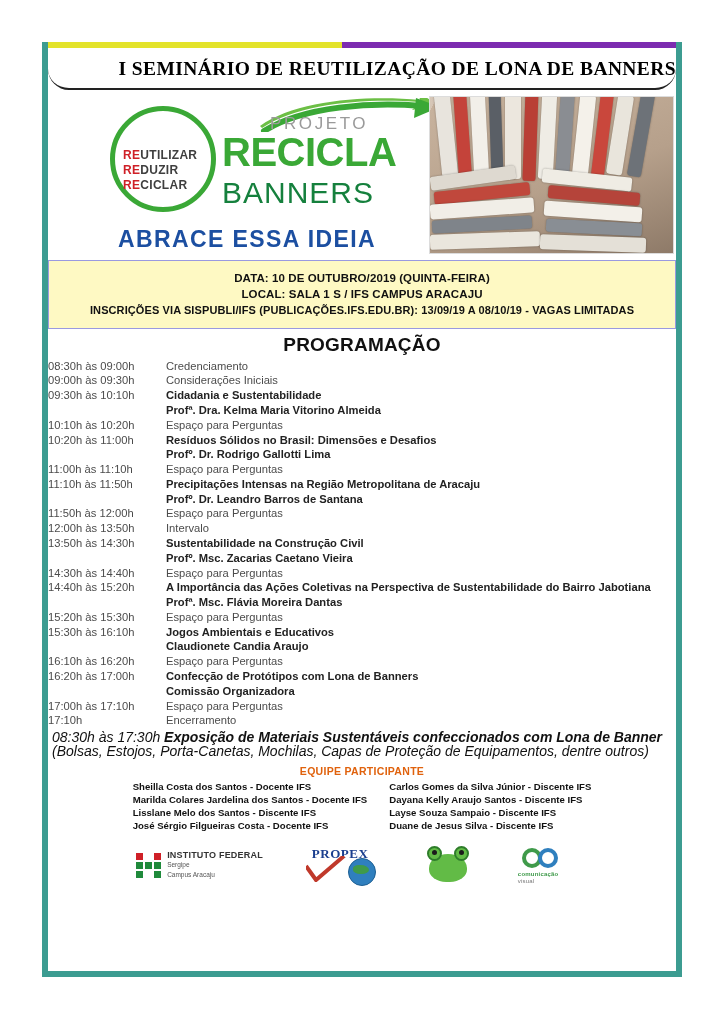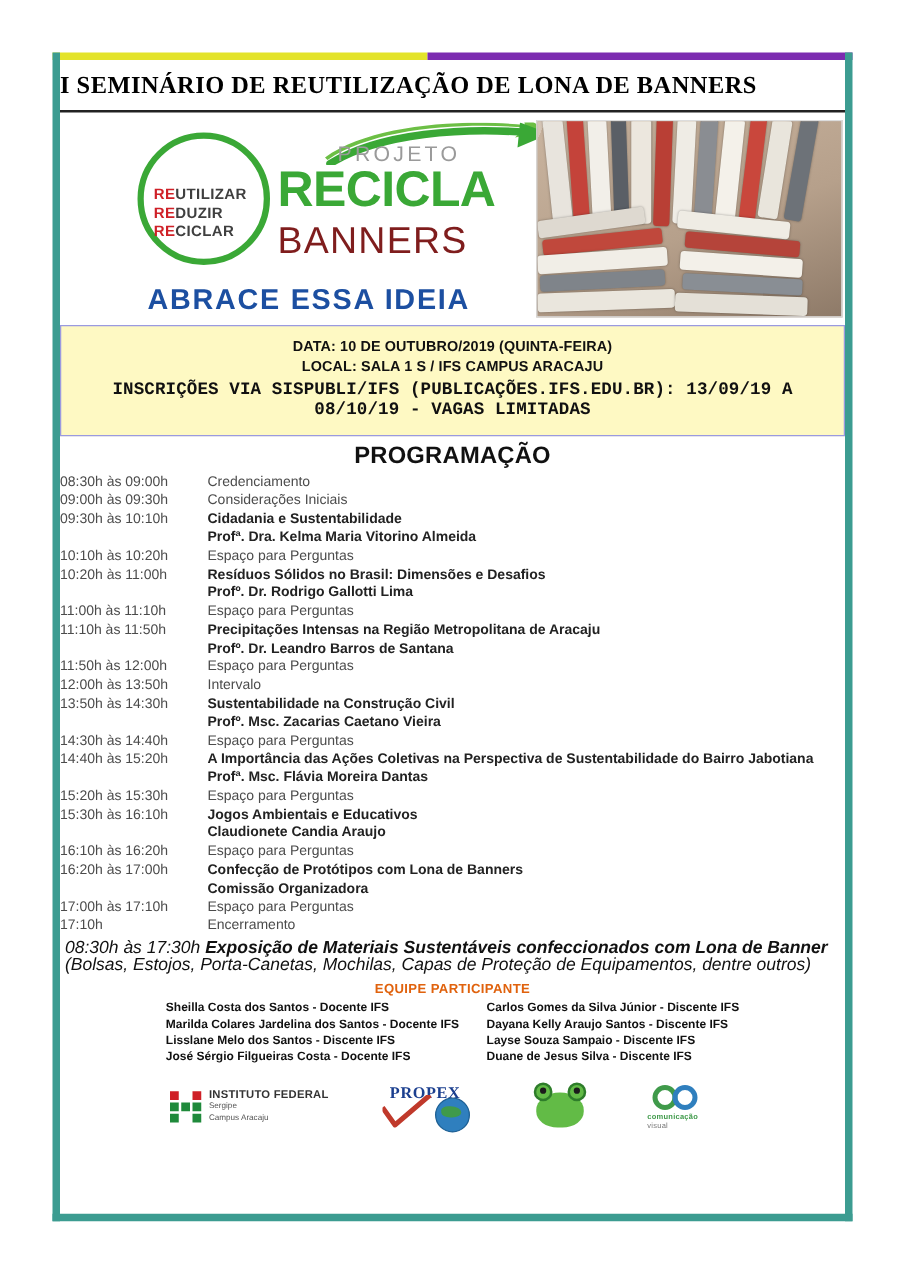--- a/index.html
+++ b/index.html
@@ -53,21 +53,22 @@
   }
   .inner {
     position: absolute;
     left: 48px; top: 48px;
     width: 628px;
     height: 923px;
   }
   .title-bar {
     border-bottom: 2px solid #222;
     padding: 10px 0 8px 0;
-    text-align: left;
+    text-align: right;
+    border-radius: 21px;
   }
   .title-bar .title {
     font-family: "Liberation Serif", serif;
     font-weight: bold;
     font-size: 19.5px;
     letter-spacing: 0.4px;
     color: #000;
   }
   .hero {
     display: flex;
@@ -144,21 +145,21 @@
     letter-spacing: -0.5px;
     color: #3aa836;
     font-family: "Liberation Sans", sans-serif;
   }
   .banners-word {
     position: absolute;
     left: 112px;
     top: 78px;
     font-size: 30px;
     letter-spacing: 1px;
-    color: #7f1d1d;
+    color: #15803d;
     font-family: "Liberation Sans", sans-serif;
   }
   .abrace-word {
     position: absolute;
     left: 44px;
     top: 136px;
     width: 310px;
     text-align: center;
     font-size: 23px;
     font-weight: bold;
@@ -186,22 +187,21 @@
     text-align: center;
   }
   .info-line {
     font-size: 11.5px;
     font-weight: bold;
     color: #111;
     margin: 4px 0;
     letter-spacing: 0.1px;
   }
   .info-line.wide {
-    font-size: 14px;
-    font-family: Liberation Mono, monospace;
+    font-size: 11px;
   }
   .prog-head {
     text-align: center;
     font-size: 19px;
     font-weight: bold;
     padding: 5px 0 3px 0;
     letter-spacing: 0.2px;
   }
   table.schedule {
     width: 100%;

